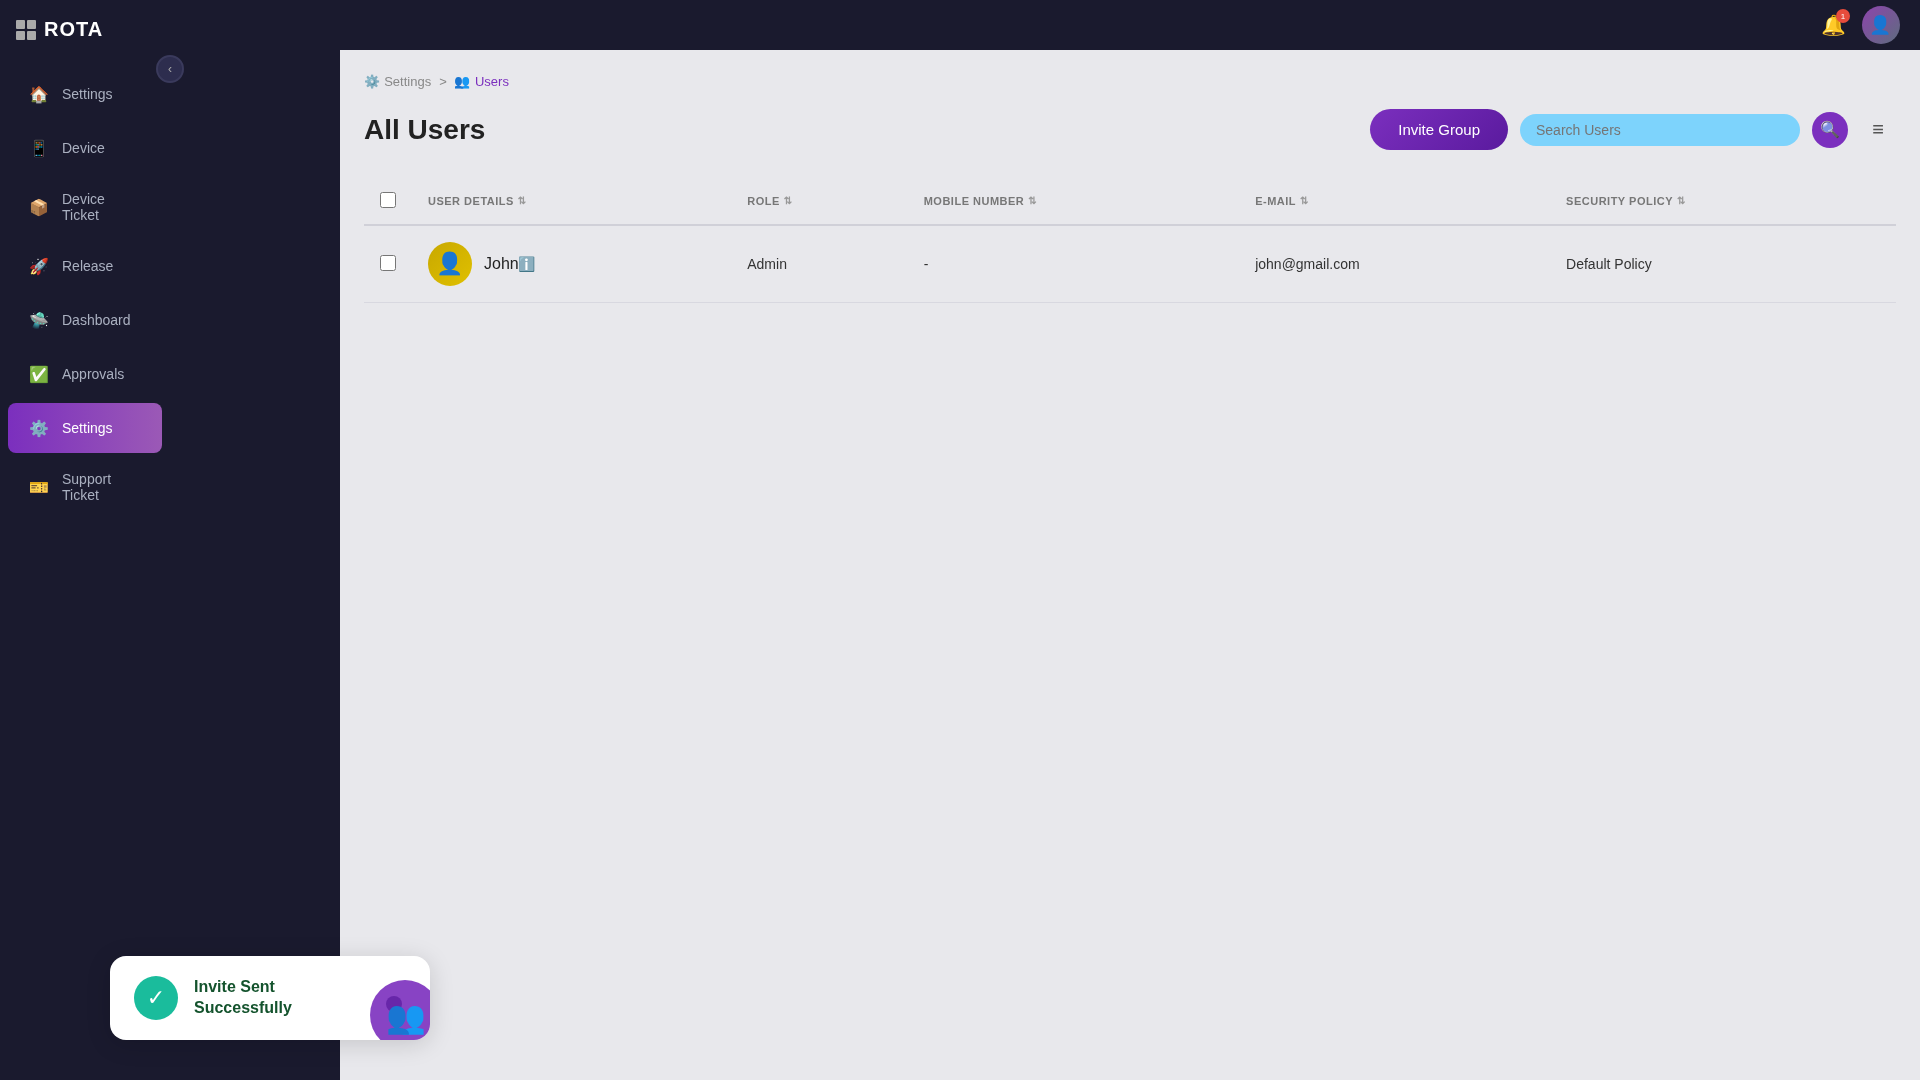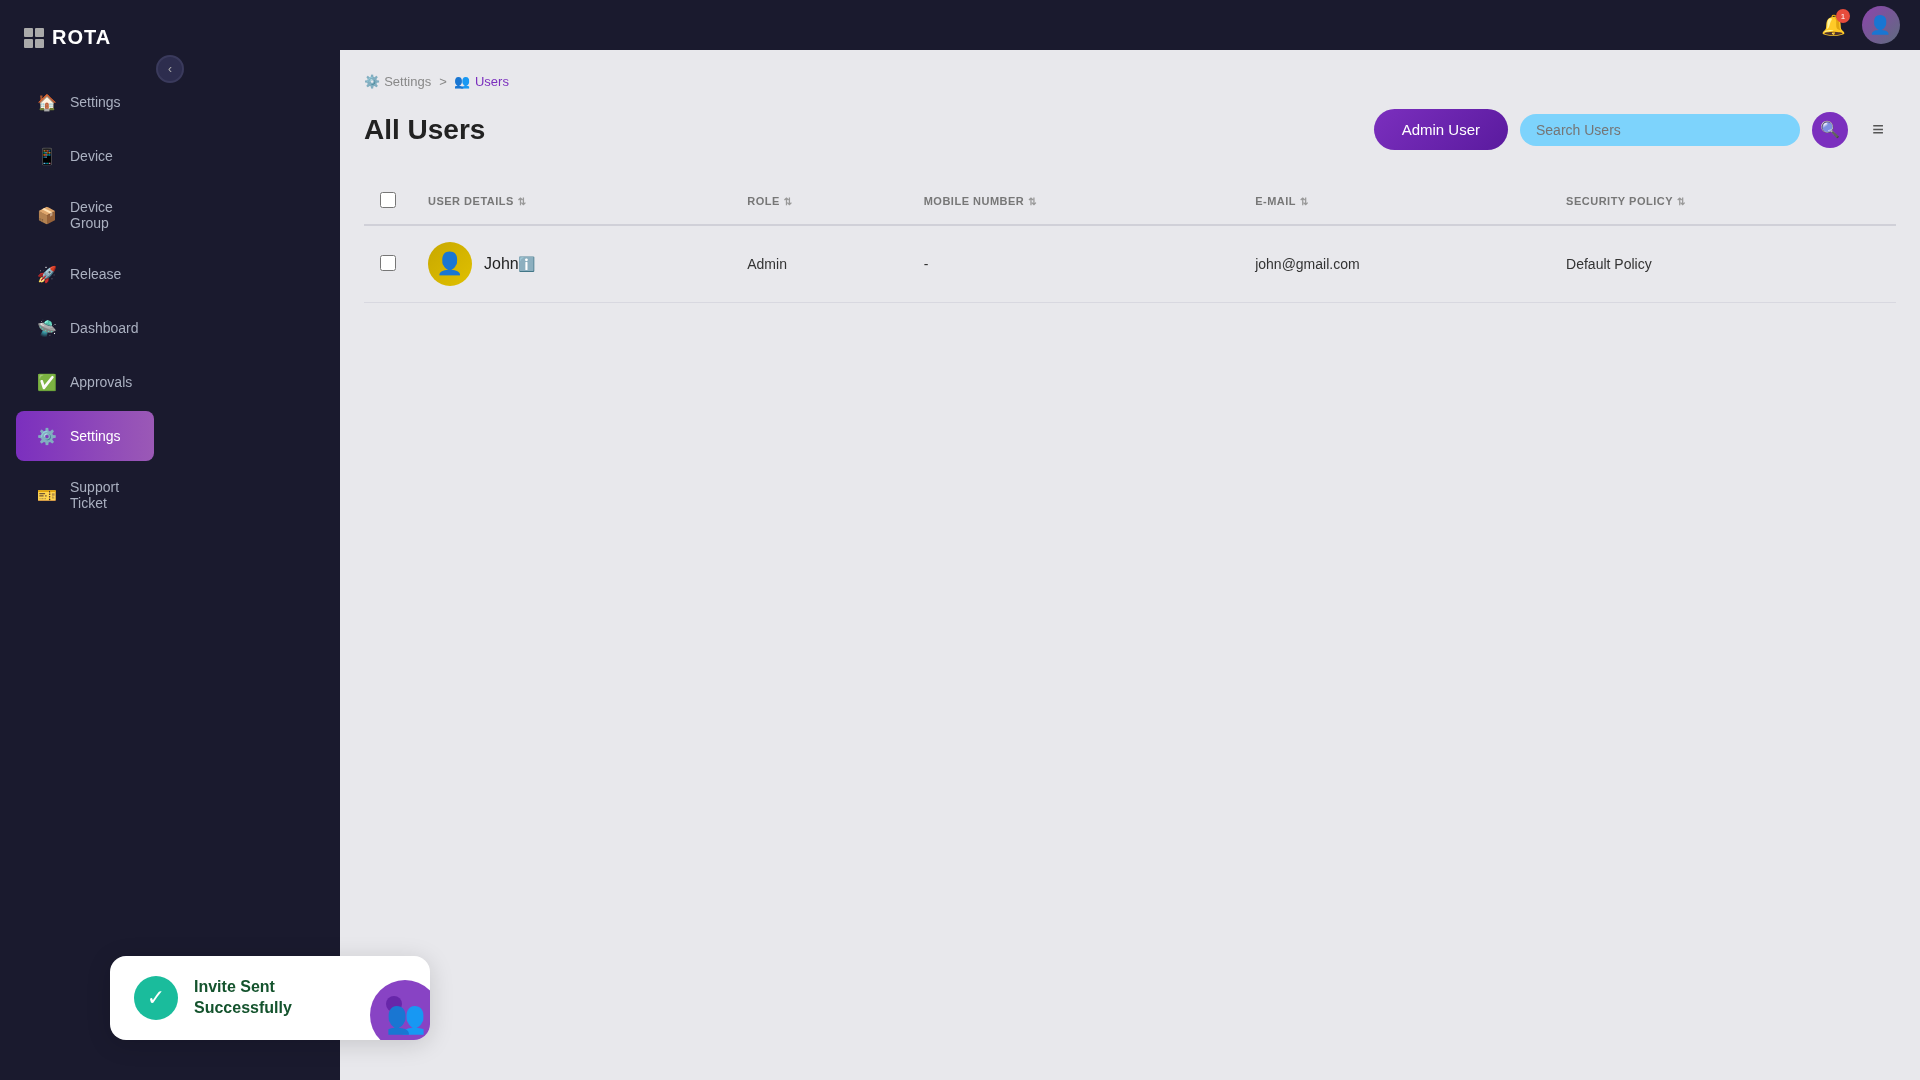--- a/index.html
+++ b/index.html
@@ -5,21 +5,21 @@
     * { margin: 0; padding: 0; box-sizing: border-box; }
     body { font-family: 'Segoe UI', Arial, sans-serif; background: #1a1a2e; width: 1920px; height: 1080px; overflow: hidden; display: flex; }
 
     
     .sidebar {
       width: 170px;
       min-width: 170px;
       background: #1a1a2e;
       display: flex;
       flex-direction: column;
-      padding: 8px;
+      padding: 0;
       height: 1080px;
       position: relative;
     }
     .sidebar-logo {
       display: flex;
       align-items: center;
       gap: 8px;
       padding: 18px 16px;
       color: white;
       font-size: 20px;
@@ -259,21 +259,20 @@
       text-align: left;
       font-size: 11px;
       font-weight: 600;
       color: #777;
       letter-spacing: 0.5px;
       text-transform: uppercase;
     }
     .users-table th:first-child { width: 40px; }
     .col-sort {
       display: inline-flex;
-      align-items: center;
       gap: 4px;
     }
     .sort-arrows { font-size: 10px; color: #999; }
     .users-table tbody tr {
       border-bottom: 1px solid #d8d8e0;
       background: transparent;
     }
     .users-table td {
       padding: 16px 16px;
       font-size: 14px;
@@ -414,21 +413,21 @@
     <div class="nav-item">
       <span class="nav-icon">🏠</span>
       <span>Settings</span>
     </div>
     <div class="nav-item">
       <span class="nav-icon">📱</span>
       <span>Device</span>
     </div>
     <div class="nav-item">
       <span class="nav-icon">📦</span>
-      <span>Device Group</span>
+      <span>Device Ticket</span>
     </div>
     <div class="nav-item">
       <span class="nav-icon">🚀</span>
       <span>Release</span>
     </div>
     <div class="nav-item">
       <span class="nav-icon">🛸</span>
       <span>Dashboard</span>
     </div>
     <div class="nav-item">
@@ -468,21 +467,21 @@
     <span class="bc-separator">&gt;</span>
     <div class="bc-current">
       <span>👥</span>
       <span>Users</span>
     </div>
   </div>
 
   <div class="page-header">
     <h1 class="page-title">All Users</h1>
     <div class="page-actions">
-      <button class="invite-btn">Admin User</button>
+      <button class="invite-btn">Invite Group</button>
       <div class="search-box">
         <input type="text" placeholder="Search Users" style="">
       </div>
       <div class="search-icon-btn">
         <span>🔍</span>
       </div>
       <div class="filter-icon-btn">
         <span>≡</span>
       </div>
     </div>

